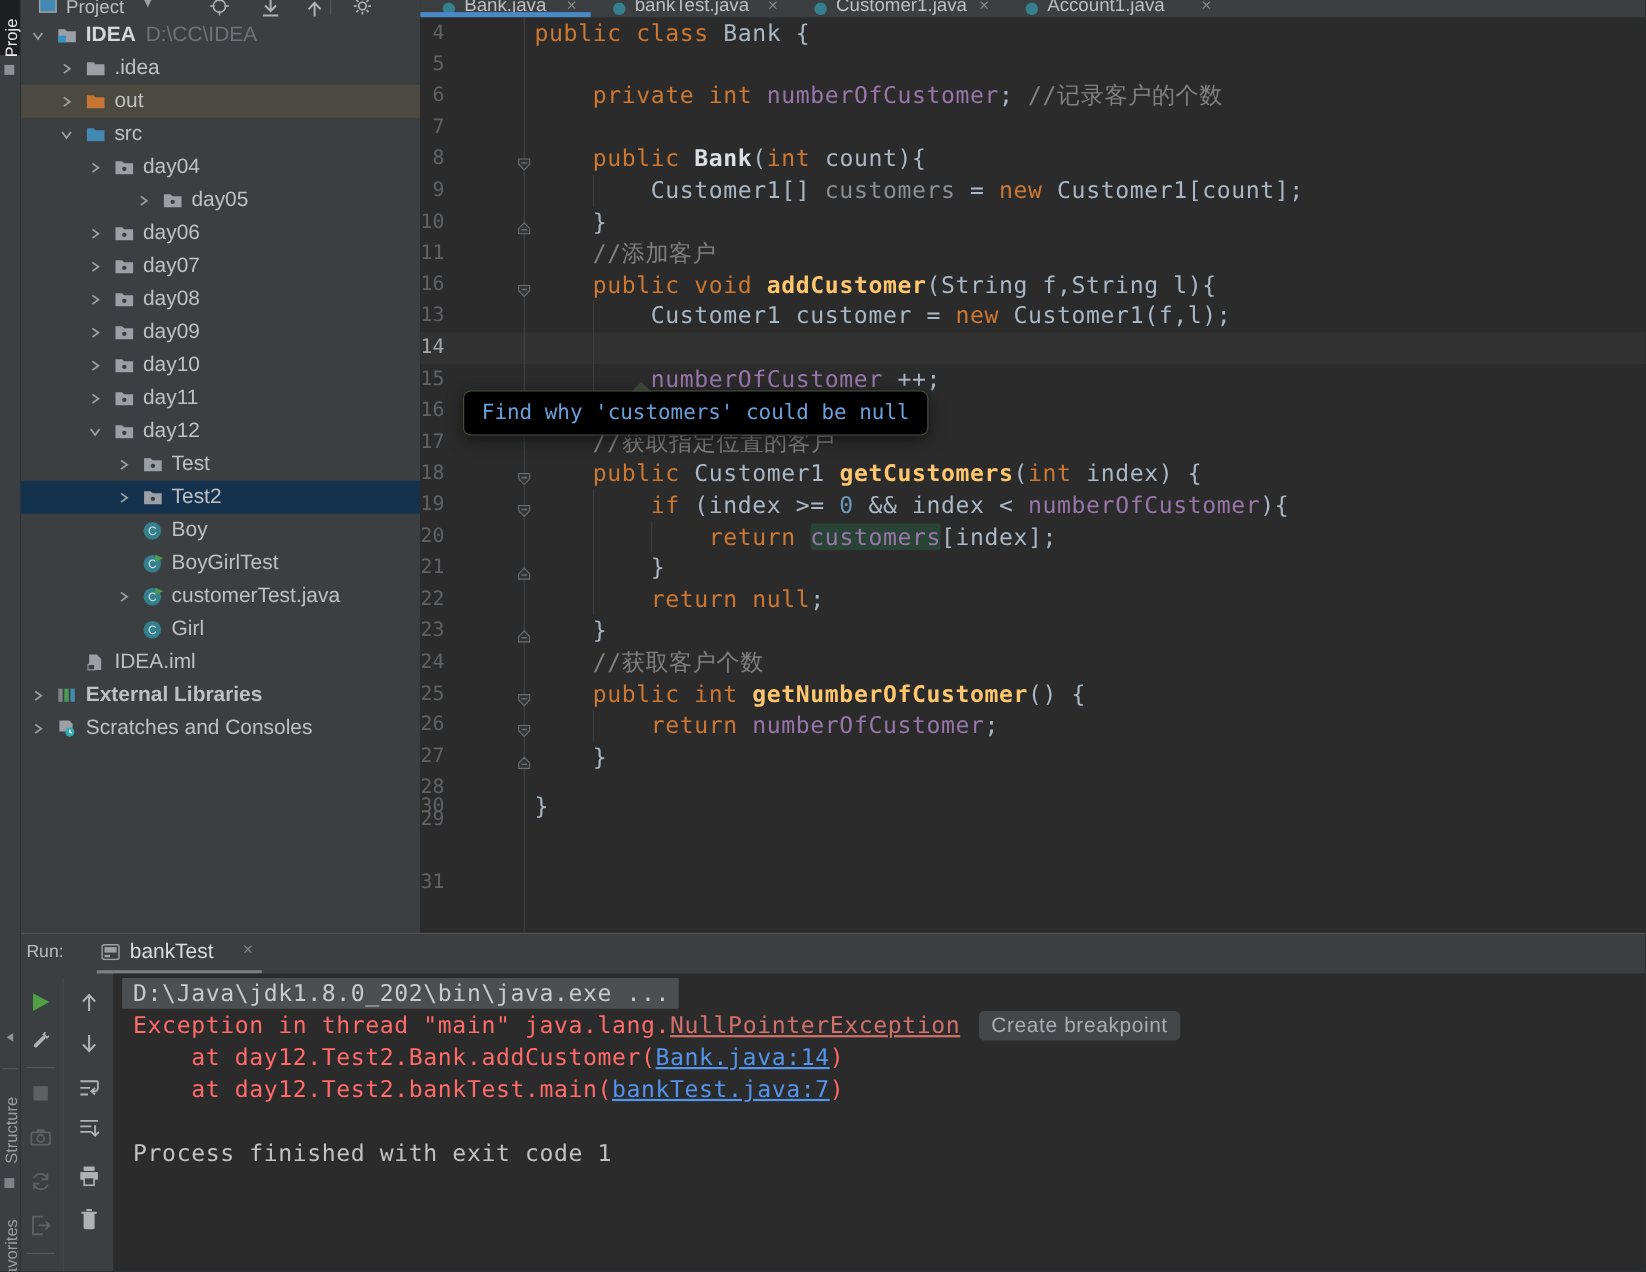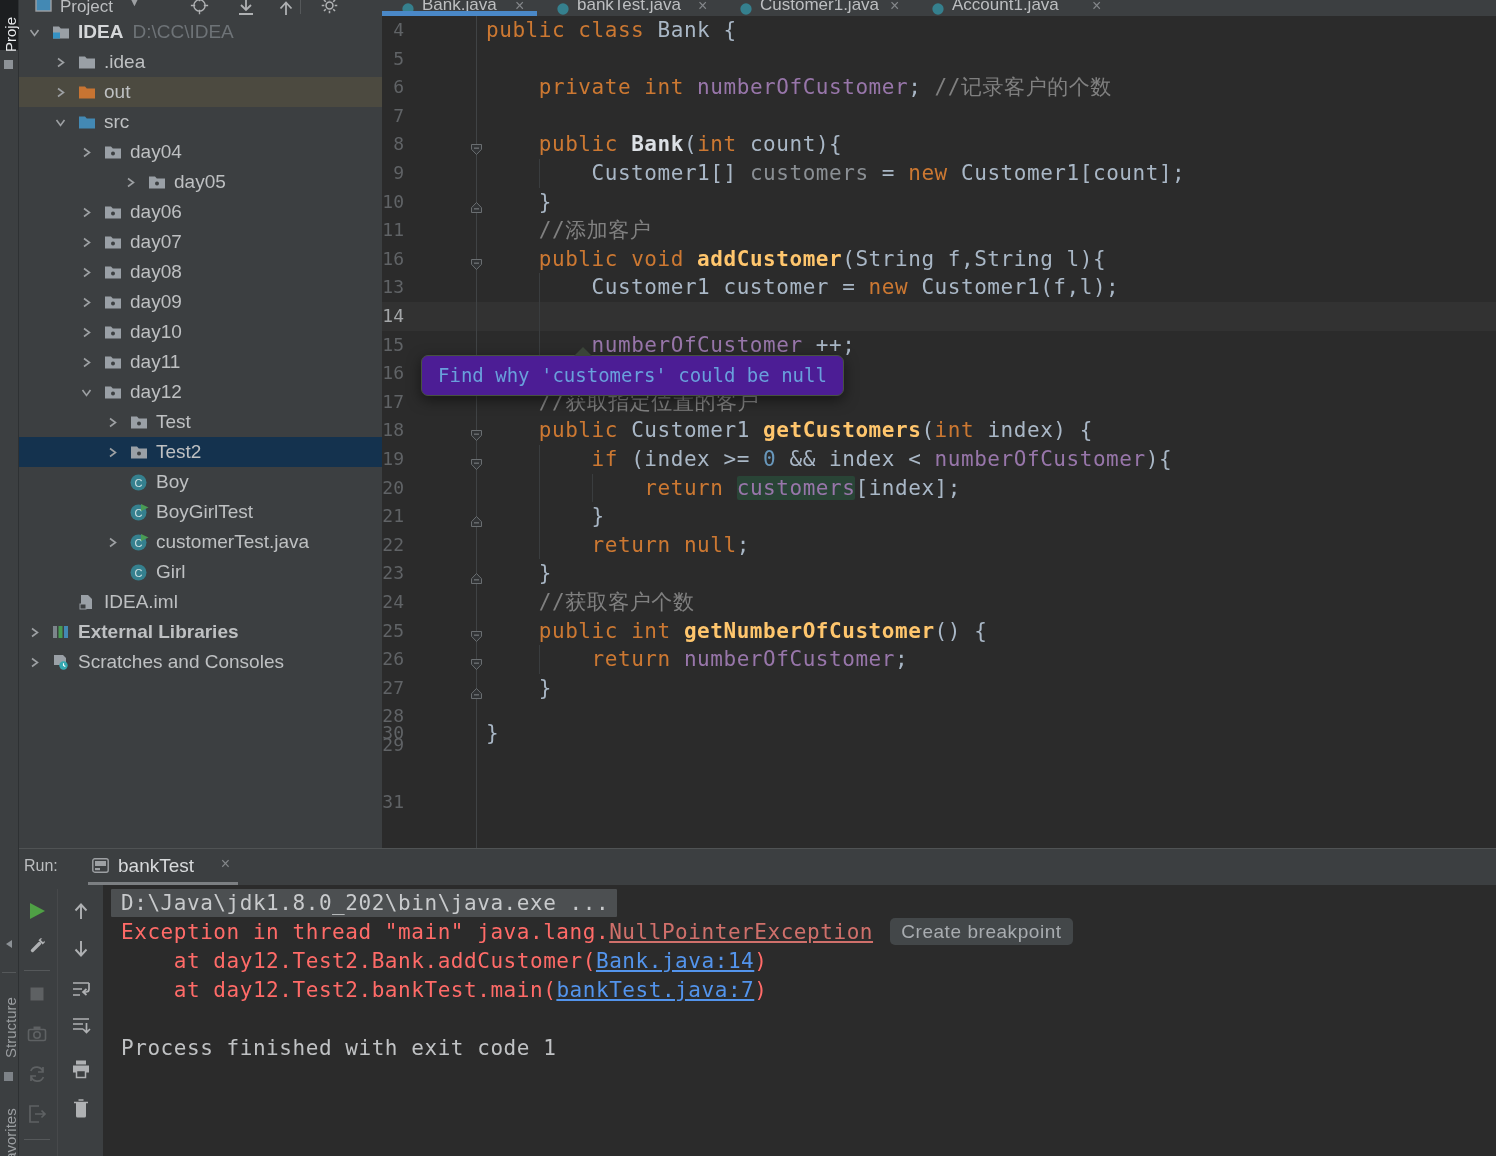--- a/index.html
+++ b/index.html
@@ -50,21 +50,21 @@
   .code-line pre{position:absolute;left:104px;top:0;margin:0;font-family:"DejaVu Sans Mono",monospace;font-size:21px;letter-spacing:.55px;line-height:28.6px;}
   .tk-kw{color:#cc7832;}
   .tk-def{color:#a9b7c6;}
   .tk-field{color:#9876aa;}
   .tk-fieldhl{color:#9876aa;background:#294436;border-radius:2px;}
   .tk-cmt{color:#808080;}
   .tk-method{color:#ffc66d;font-weight:bold;}
   .tk-ctor{color:#dce0e5;font-weight:bold;}
   .tk-num{color:#6897bb;}
   .tk-unused{color:#8a8f94;}
-  #tooltip{position:absolute;left:39px;top:339px;background:#4c1d95;border:1px solid #46523f;border-radius:7px;
+  #tooltip{position:absolute;left:39px;top:339px;background:#000000;border:1px solid #46523f;border-radius:7px;
            padding:8px 16px 9px 16px;font-size:19px;color:#69a0dc;white-space:nowrap;z-index:20;
            box-shadow:0 4px 14px rgba(0,0,0,.5);}
   #tooltip .arrow{position:absolute;left:152px;top:-9px;width:0;height:0;
            border-left:9px solid transparent;border-right:9px solid transparent;border-bottom:9px solid #3a4438;}
 
   
   #run-panel{position:absolute;left:18px;top:848px;width:1478px;height:308px;background:#3c3f41;border-top:1px solid #505354;}
   #run-label{position:absolute;left:6px;top:8px;font-size:16px;color:#bbbdbf;}
   #run-tab{position:absolute;left:70px;top:4px;width:150px;height:28px;}
   #run-tab .rticon{position:absolute;left:4px;top:5px;}

